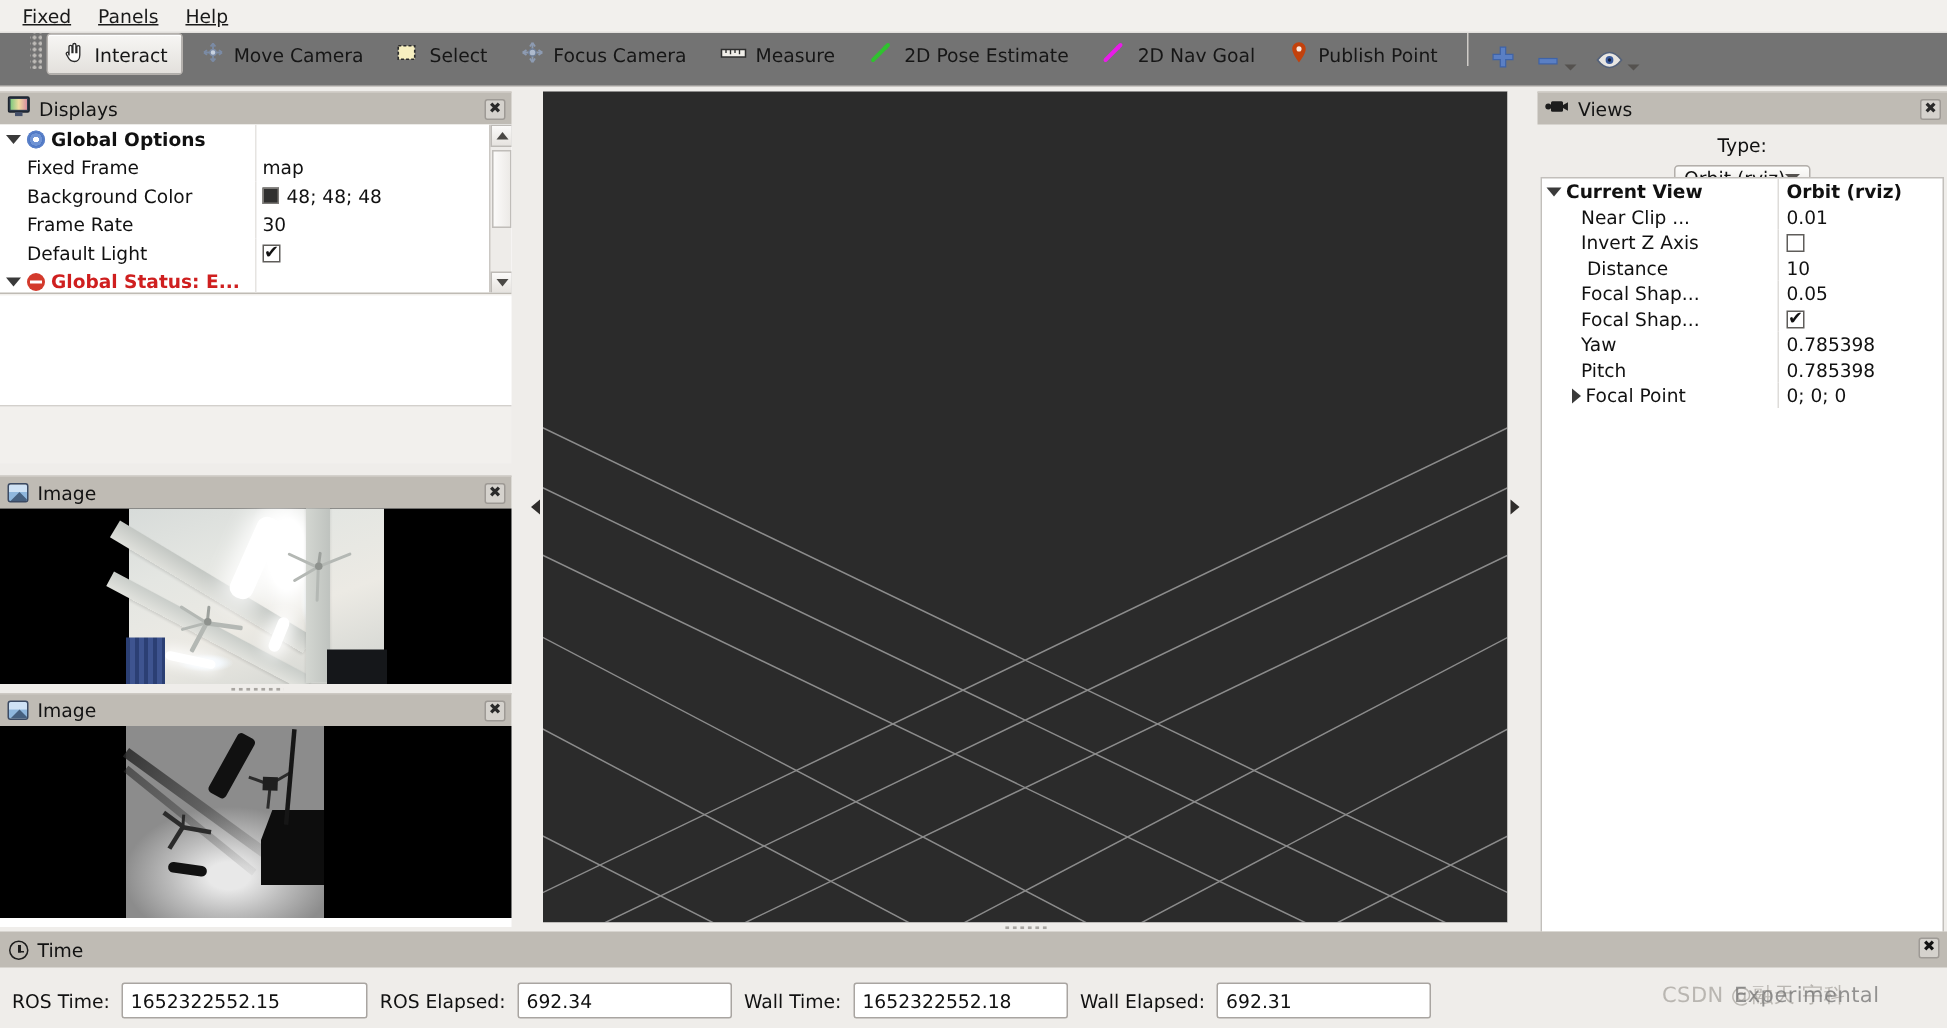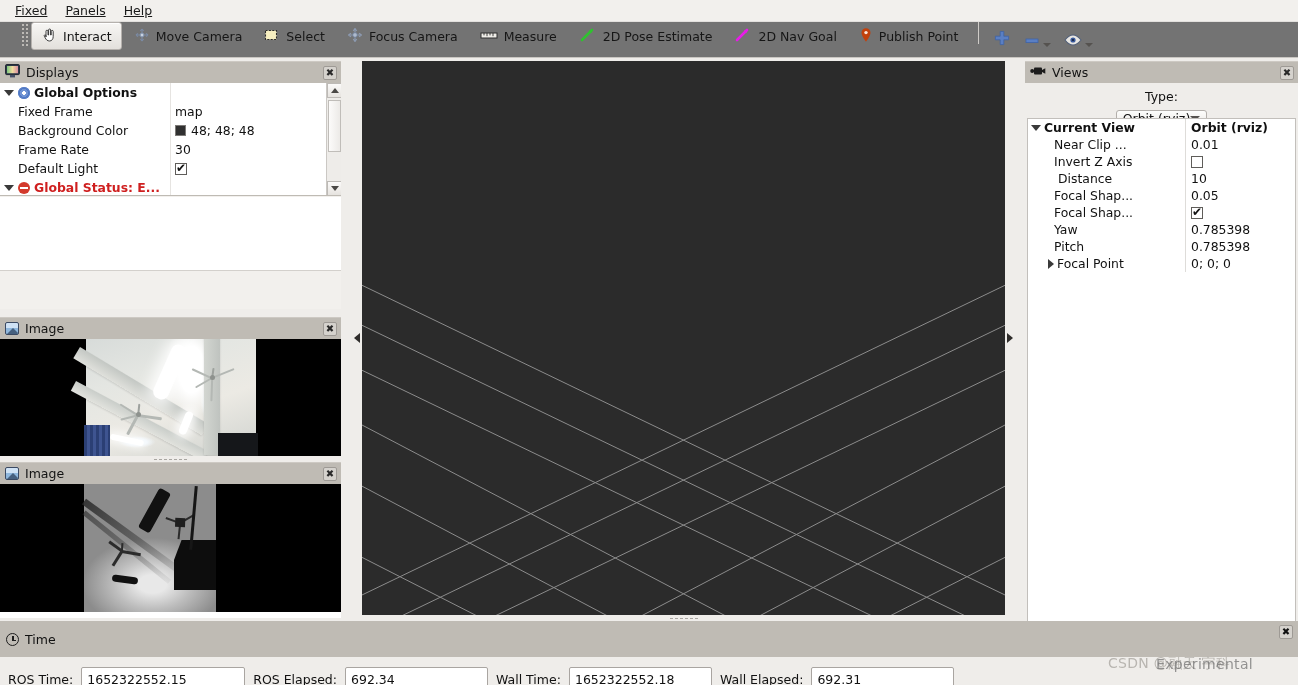--- a/index.html
+++ b/index.html
@@ -299,21 +299,21 @@
     flex: 1; padding-left: 5px; height: 17px; display: flex; align-items: center;
     border-left: 1px solid #dedcd9; white-space: nowrap; overflow: hidden;
   }
   .views-btnrow {
     position: absolute; left: 0; top: 583px; width: 273px; display: flex; gap: 6px; padding: 0 4px;
   }
 
   
   #timepanel { position: absolute; left: 0; top: 621px; width: 1298px; height: 64px; background: #efedea; }
   .time-title {
-    height: 36px; background: #bfbbb4; display: flex; align-items: center; gap: 6px; padding: 0 4px 0 6px;
+    height: 24px; background: #bfbbb4; display: flex; align-items: center; gap: 6px; padding: 0 4px 0 6px;
     font-size: 12.5px;
   }
   .clock-ic {
     width: 13px; height: 13px; border: 1.5px solid #1d1d1d; border-radius: 50%; position: relative; flex:none;
   }
   .clock-ic::before { content:''; position:absolute; left:5px; top:2px; width:1.5px; height:5px; background:#1d1d1d; }
   .clock-ic::after { content:''; position:absolute; left:5px; top:6px; width:4px; height:1.5px; background:#1d1d1d; }
   .time-body { display: flex; align-items: center; gap: 8px; padding: 10px 8px 0 8px; }
   .time-lbl { font-size: 12.5px; white-space: nowrap; }
   .tfield {

